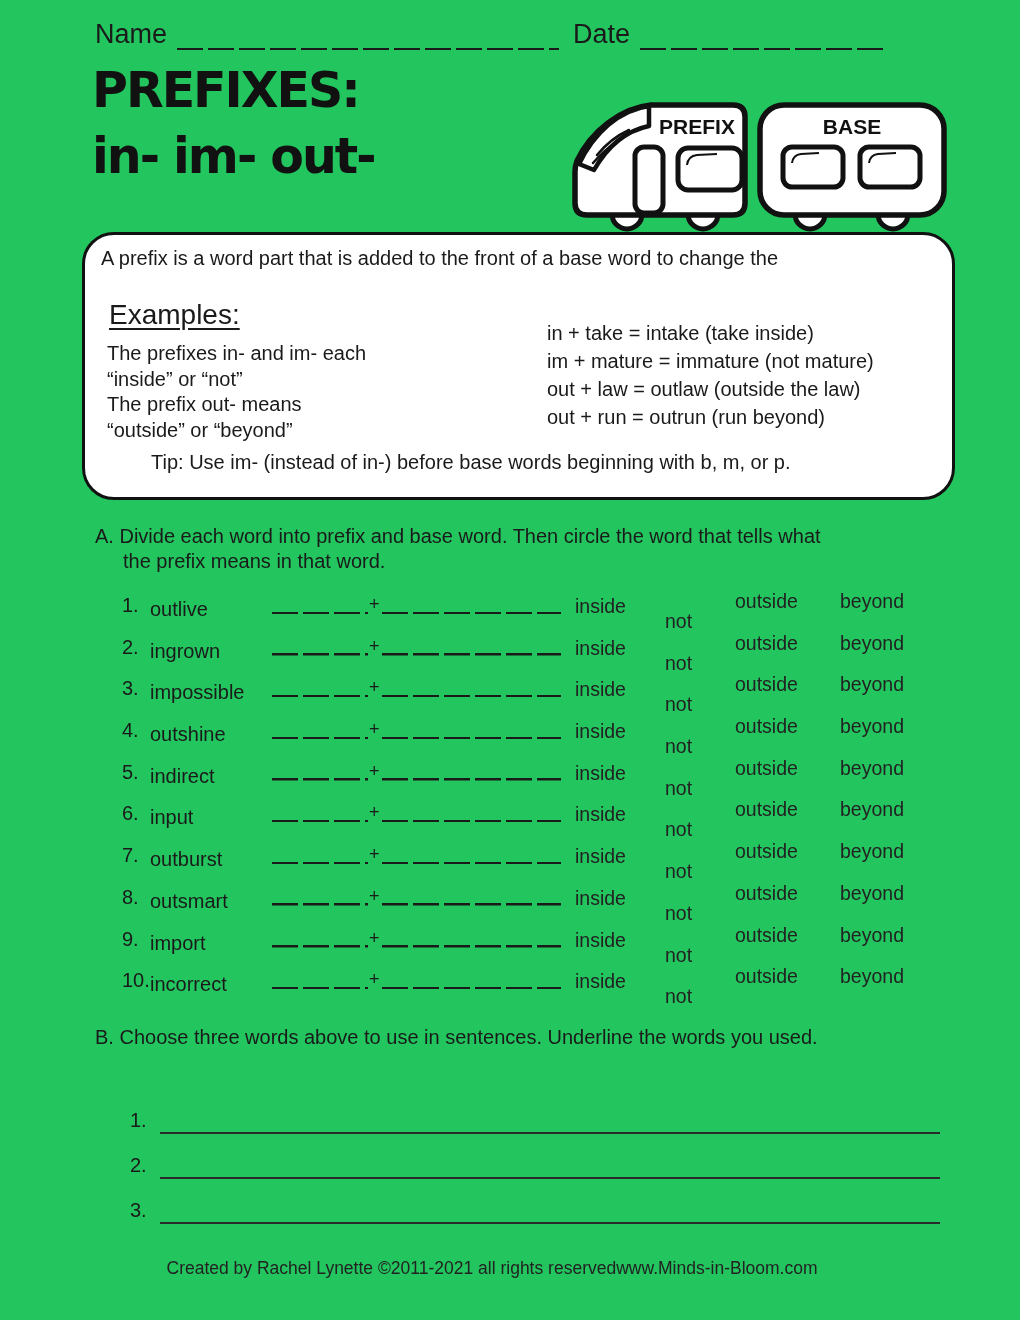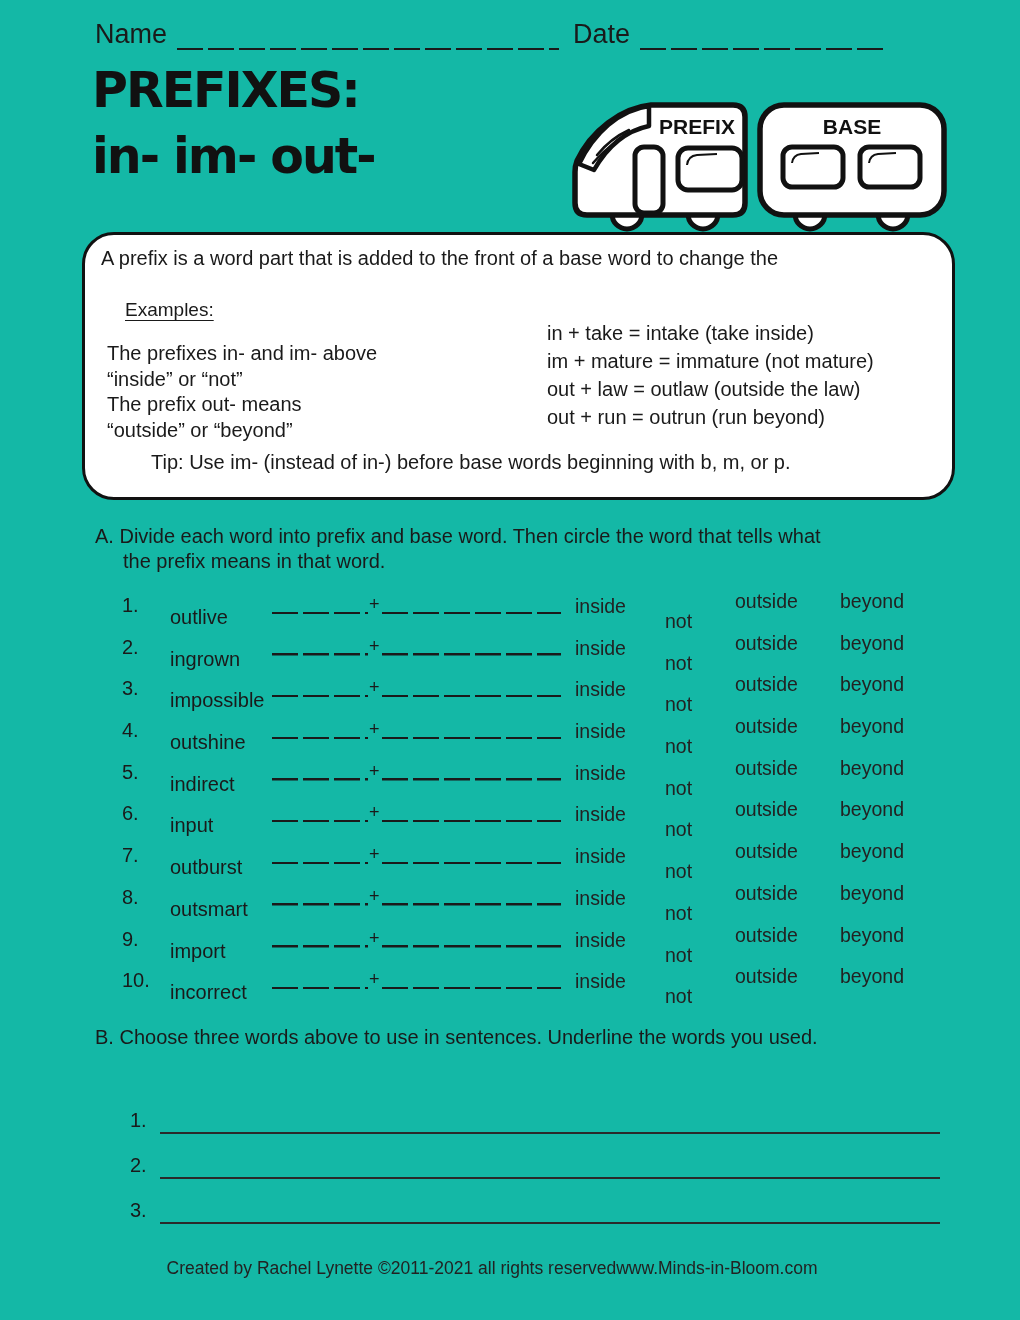--- a/index.html
+++ b/index.html
@@ -1,16 +1,16 @@
 <!DOCTYPE html>
 <html><head>
 <meta charset="utf-8">
 <style>
   html,body{margin:0;padding:0;background:#e8e8e8;}
-  .page{position:relative;width:1020px;height:1320px;margin:0 auto;background:#14b8a6;
+  .page{position:relative;width:1020px;height:1320px;margin:0 auto;background:#22c55e;
         font-family:"Liberation Sans","DejaVu Sans",sans-serif;color:#1a1a1a;overflow:hidden;}
 
   
   .head-row{position:absolute;left:95px;top:18px;right:128px;display:flex;align-items:flex-end;font-size:27px;}
   .head-label{white-space:nowrap;padding-right:10px;}
   .uline{display:inline-block;height:32px;
          background-image:repeating-linear-gradient(90deg,#1a1a1a 0 26px, transparent 26px 31px);
          background-repeat:repeat-x;background-position:0 100%;background-size:auto 2.5px;}
   .name-line{width:382px;margin-right:14px;}
   .date-line{width:246px;}
@@ -19,33 +19,33 @@
   .title{position:absolute;left:92px;top:58px;font-size:49px;font-weight:900;letter-spacing:-2px;
          color:#111;line-height:66px;font-family:"DejaVu Sans","Liberation Sans",sans-serif;}
 
   
   .train{position:absolute;left:563px;top:93px;}
 
   
   .info-box{position:absolute;left:82px;top:232px;width:873px;height:268px;border:3.5px solid #111;
             border-radius:32px;box-sizing:border-box;background:#fff;padding-left:44px;}
   .intro{position:absolute;left:16px;top:10px;width:830px;font-size:20px;line-height:26px;}
-  .examples-h{position:absolute;left:40px;top:64px;font-size:19px;text-decoration:underline;text-underline-offset:4px;}
+  .examples-h{position:absolute;left:24px;top:64px;font-size:28px;text-decoration:underline;text-underline-offset:4px;}
   .meanings{position:absolute;left:22px;top:106px;width:350px;font-size:20px;line-height:25.5px;}
   .examples{position:absolute;left:462px;top:84px;width:400px;font-size:20px;line-height:28px;}
   .tip{position:absolute;left:66px;top:216px;font-size:20px;}
 
   
   .section-a{position:absolute;left:95px;top:524px;width:860px;font-size:20px;}
   .sa-line2{padding-left:28px;line-height:25px;}
   .sa-line1{line-height:25px;}
   .word-list{position:relative;margin-top:12px;margin-left:27px;}
   .word-row{position:relative;height:41.7px;}
   .num{position:absolute;left:0;top:8px;font-size:20px;}
-  .word{position:absolute;left:28px;top:20px;font-size:20px;margin-left:20px;}
+  .word{position:absolute;left:28px;top:12px;font-size:20px;}
   .blank1{position:absolute;left:150px;top:6px;width:96px;height:22px;}
   .plus{position:absolute;left:247px;top:8px;font-size:18px;}
   .blank2{position:absolute;left:260px;top:6px;width:179px;height:22px;}
   .opt{position:absolute;font-size:19.5px;color:#222;}
   .opt0{left:453px;top:9px;}
   .opt1{left:543px;top:24px;}
   .opt2{left:613px;top:4px;}
   .opt3{left:718px;top:4px;}
 
   
@@ -107,21 +107,21 @@
 
     <text x="289" y="41" text-anchor="middle" font-size="21" font-weight="bold" font-family="Liberation Sans, DejaVu Sans, sans-serif" fill="#111">BASE</text>
   </svg>
 
   <div class="info-box">
     <div class="intro">
       <div>A prefix is a word part that is added to the front of a base word to change the</div>
     </div>
     <div class="examples-h">Examples:</div>
     <div class="meanings" id="meanings">
-        <div>The prefixes in- and im- above</div>
+        <div>The prefixes in- and im- each</div>
         <div>“inside” or “not”</div>
         <div>The prefix out- means</div>
         <div>“outside” or “beyond”</div>
       </div>
     <div class="examples" id="examples">
         <div>in + take = intake (take inside)</div>
         <div>im + mature = immature (not mature)</div>
         <div>out + law = outlaw (outside the law)</div>
         <div>out + run = outrun (run beyond)</div>
       </div>

